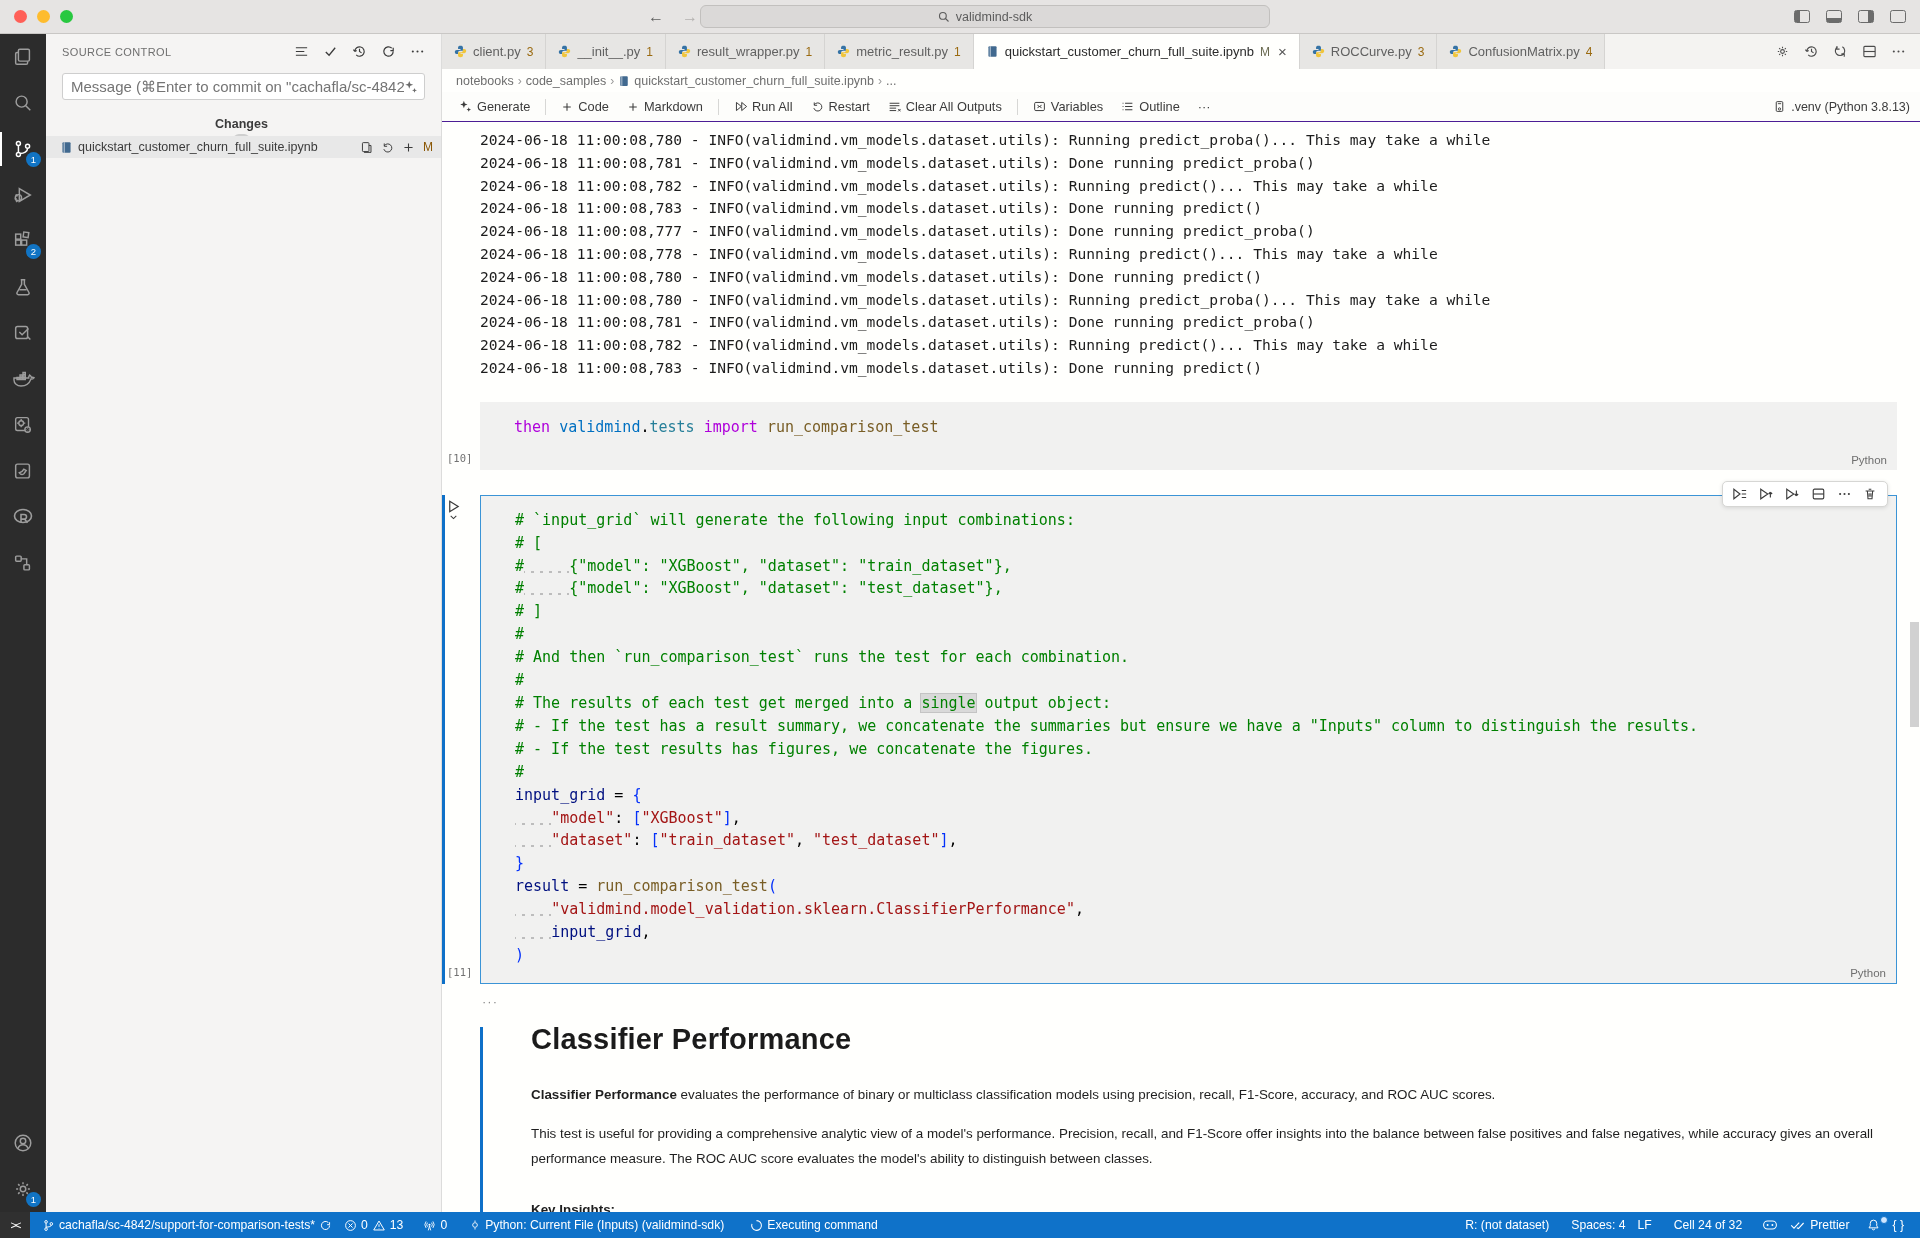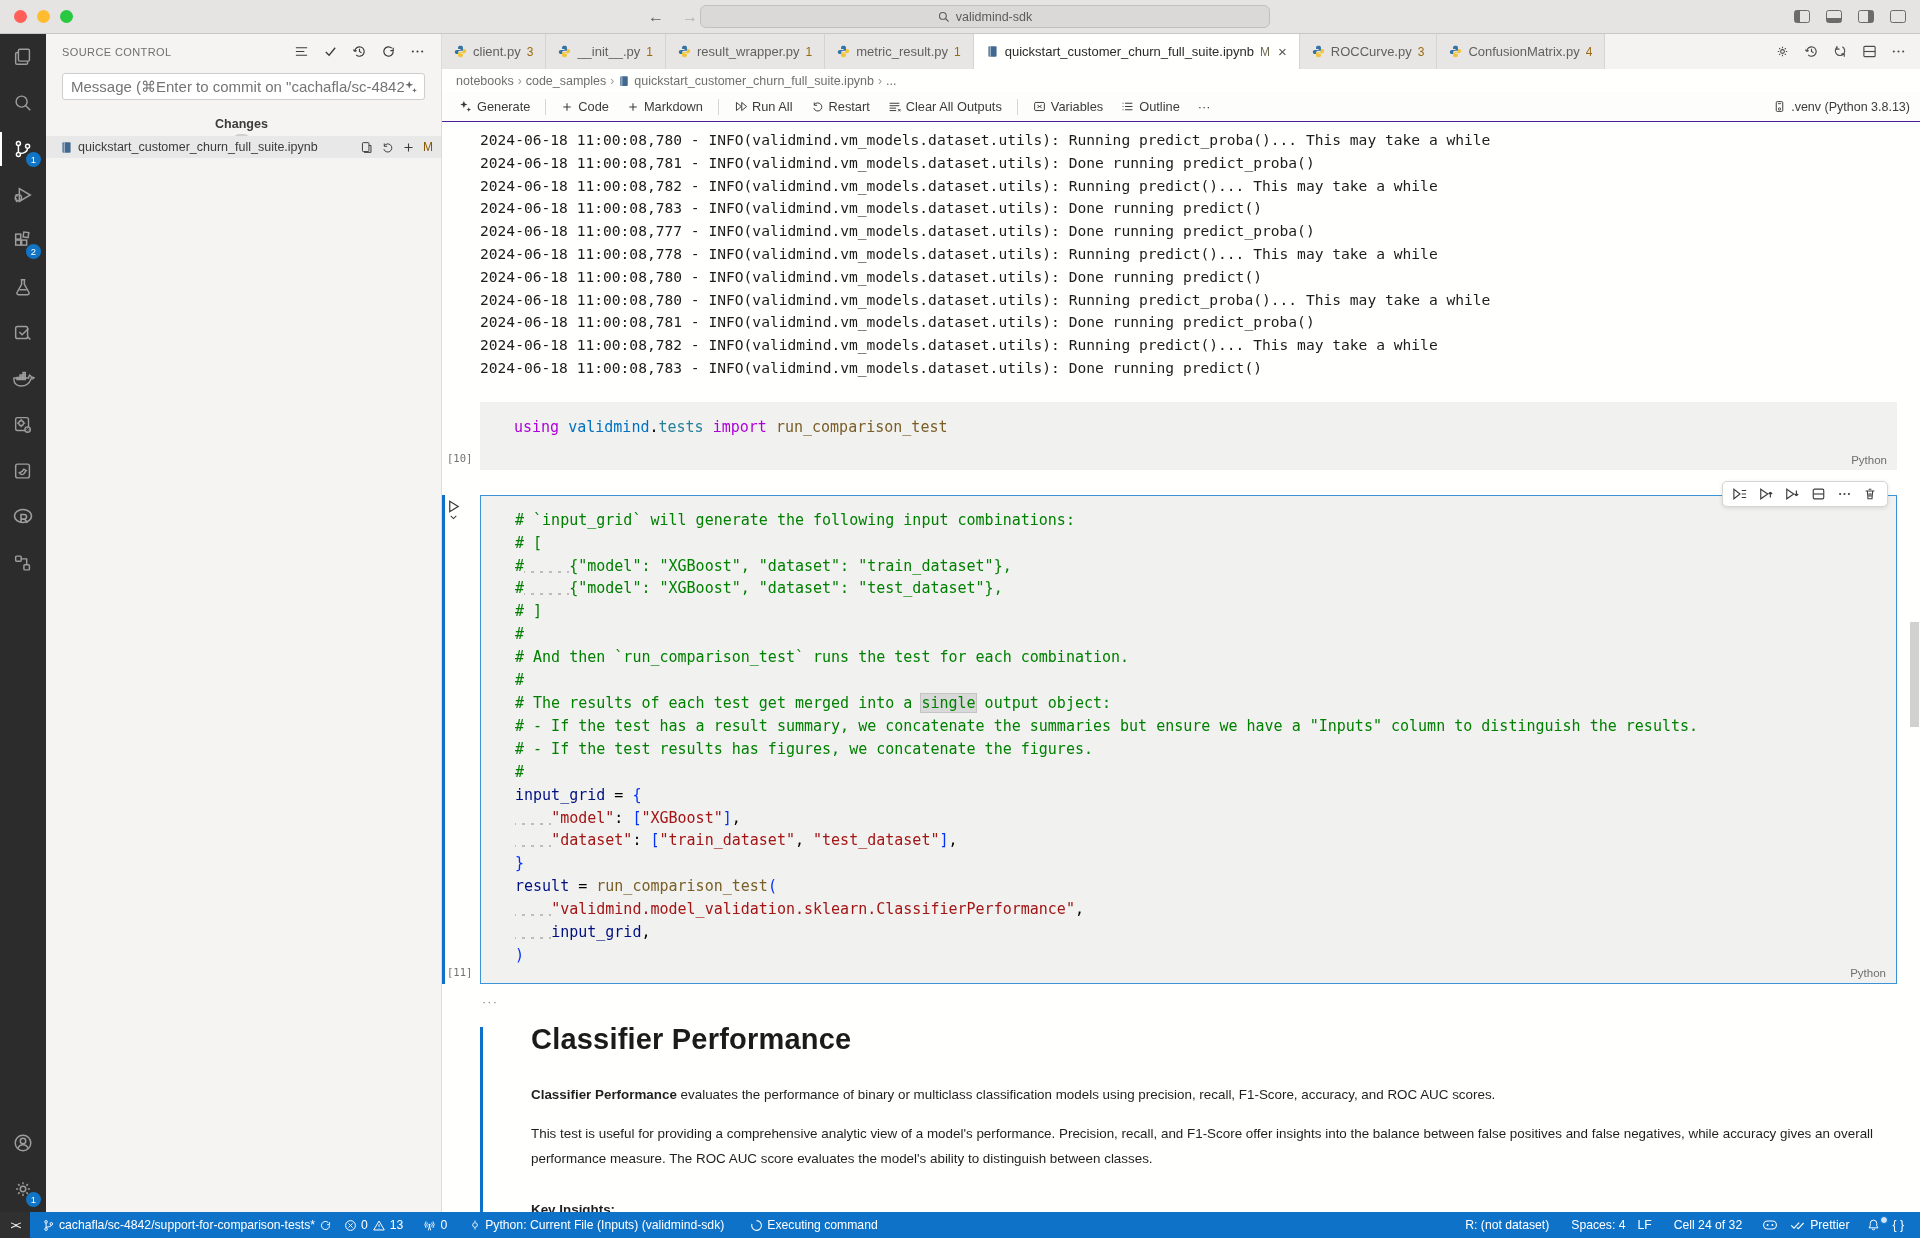--- a/index.html
+++ b/index.html
@@ -505,21 +505,21 @@
           <div class="log-line">2024-06-18 11:00:08,782 - INFO(validmind.vm_models.dataset.utils): Running predict()... This may take a while</div>
           <div class="log-line">2024-06-18 11:00:08,783 - INFO(validmind.vm_models.dataset.utils): Done running predict()</div>
         </div>
 
       <div class="cell">
         <div class="cell-gutter">
           <span class="exec-count">[10]</span>
         </div>
         <div class="cell-body" style="height:68px; padding-top:14px;">
           <div>
-              <div class="code-line"><span class="tk-kw">using</span><span class="tk-p"> </span><span class="tk-mod">validmind</span><span class="tk-p">.</span><span class="tk-ns">tests</span><span class="tk-p"> </span><span class="tk-kw">import</span><span class="tk-p"> </span><span class="tk-fn">run_comparison_test</span></div>
+              <div class="code-line"><span class="tk-kw">then</span><span class="tk-p"> </span><span class="tk-mod">validmind</span><span class="tk-p">.</span><span class="tk-ns">tests</span><span class="tk-p"> </span><span class="tk-kw">import</span><span class="tk-p"> </span><span class="tk-fn">run_comparison_test</span></div>
             </div>
           <span class="lang-label">Python</span>
         </div>
       </div>
 
       <div class="cell selected">
         <div class="focus-bar"></div>
         <div class="cell-gutter">
           <div class="run-btn">
             <svg width="15" height="15" viewBox="0 0 16 16">

